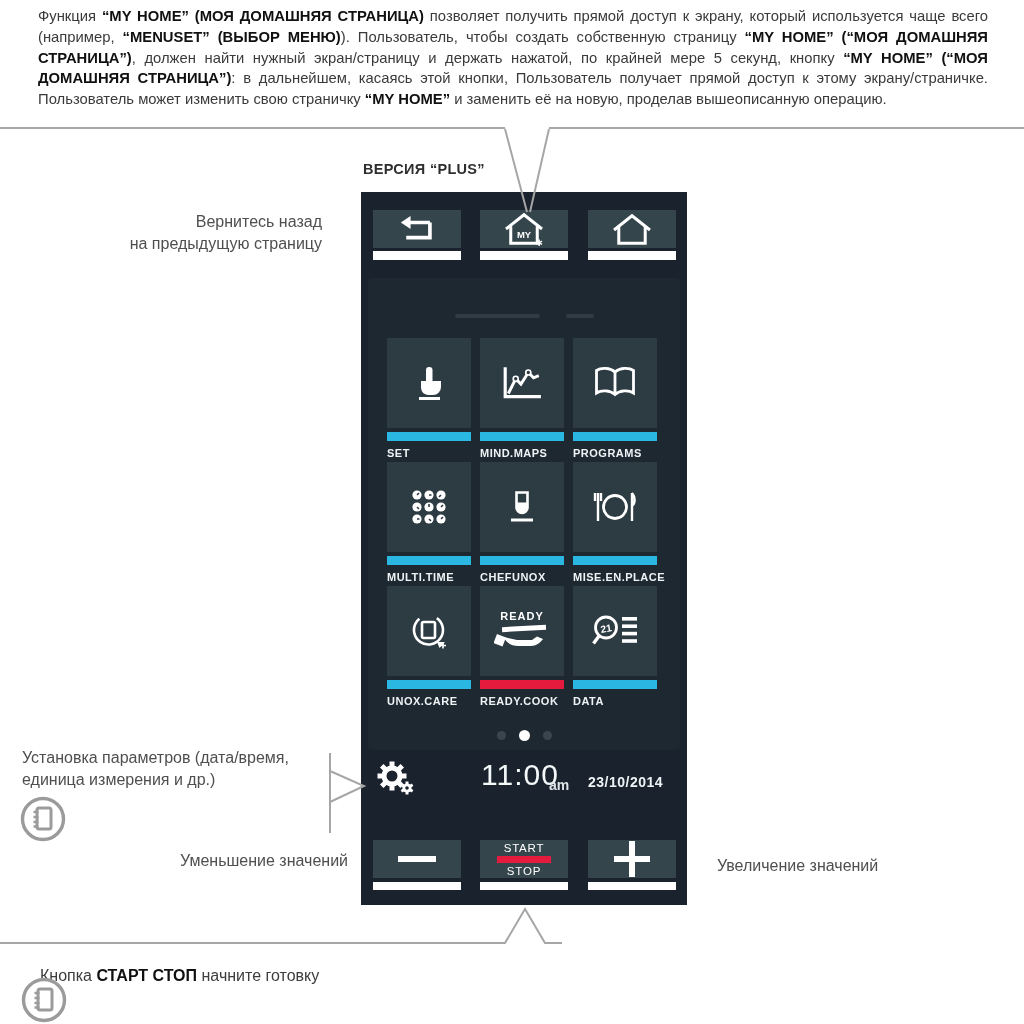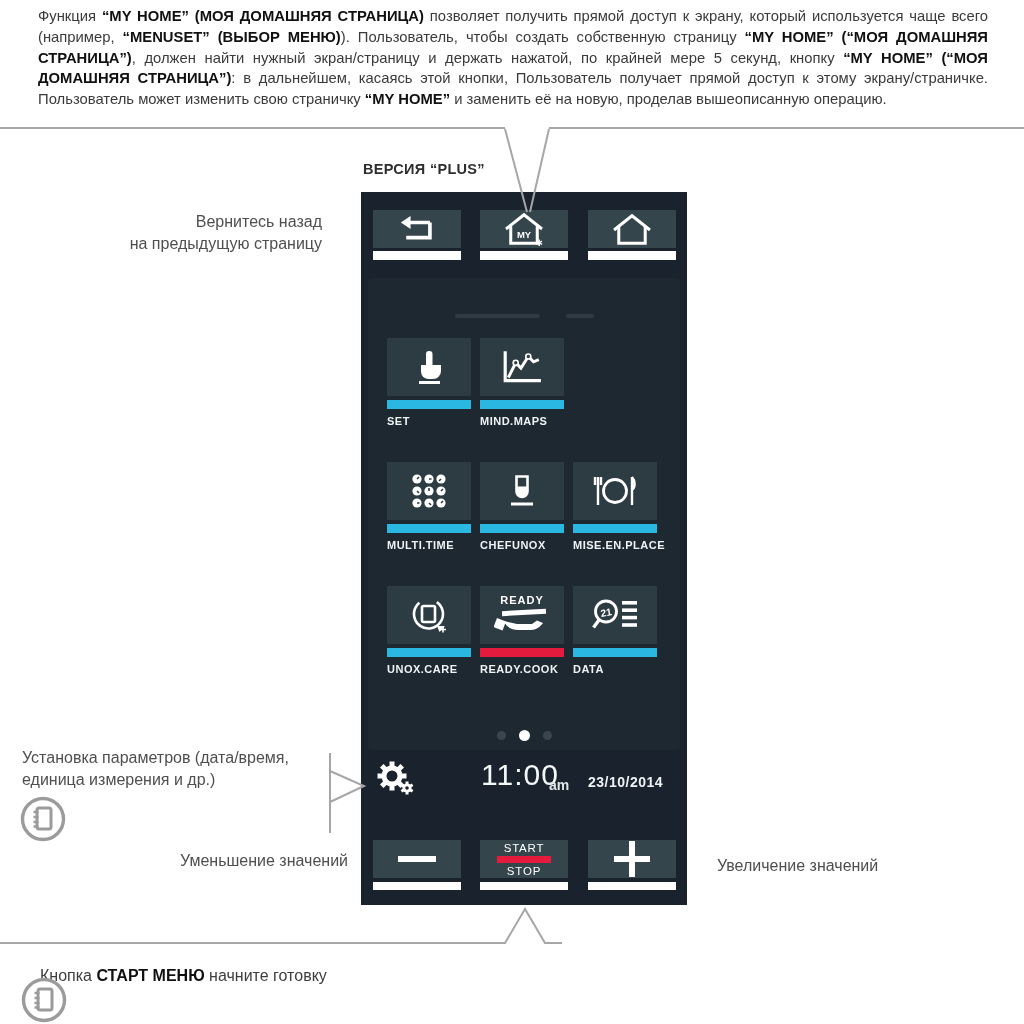--- a/index.html
+++ b/index.html
@@ -21,21 +21,21 @@
   .screen-inner{position:absolute;left:7px;top:86px;width:312px;height:472px;
                 background:#212d36;opacity:.5;border-radius:4px;}
   .smudge{position:absolute;background:rgba(150,160,170,.16);height:4px;border-radius:2px;}
   .navbtn,.ctl{position:absolute;width:88px;}
   .navbtn{top:18px;}
   .ctl{top:648px;}
   .tile{height:38px;background:var(--tile-bg,#35454c);display:flex;align-items:center;justify-content:center;}
   .underbar{height:9px;margin-top:3px;background:#ffffff;}
   .ctl .underbar{height:8px;margin-top:4px;}
   .app{position:absolute;width:84px;}
-  .app .face{height:58px;background:var(--app-tile-bg,#2d3b43);display:flex;flex-direction:column;
+  .app .face{height:90px;background:var(--app-tile-bg,#2d3b43);display:flex;flex-direction:column;
              align-items:center;justify-content:center;}
   .accent-bar{height:9px;margin-top:4px;background:var(--accent-cyan,#2ab7e2);}
   .app-label{margin-top:6px;font-size:11px;font-weight:bold;color:#eef3f5;letter-spacing:.5px;}
   .ready-word{font-size:11px;font-weight:bold;color:#fff;letter-spacing:1px;margin-bottom:2px;}
   .dots{position:absolute;left:0;right:0;top:538px;display:flex;align-items:center;
         justify-content:center;gap:13px;}
   .dot{width:9px;height:9px;border-radius:50%;background:var(--dot-inactive,#3a464e);}
   .dot.active{width:11px;height:11px;background:#ffffff;}
   .gearbtn{position:absolute;left:15px;top:568px;width:40px;height:40px;}
   .time{position:absolute;left:120px;top:566px;font-size:30px;color:#f4f8f9;letter-spacing:1px;}
@@ -122,20 +122,30 @@
           <path d="M4,2 V30 H38" stroke="#fff" stroke-width="3" fill="none"></path>
           <path d="M7,27 L14,13 L19,18 L26,7 L31,12 L36,10" stroke="#fff" stroke-width="2.8" fill="none"></path>
           <circle cx="14" cy="13" r="2.4" fill="#2d3b43" stroke="#fff" stroke-width="1.6"></circle>
           <circle cx="26" cy="7" r="2.4" fill="#2d3b43" stroke="#fff" stroke-width="1.6"></circle>
         </svg>
       </div>
       <div class="accent-bar" style="background-color: rgb(42, 183, 226);"></div>
       <div class="app-label">MIND.MAPS</div>
     </div>
 
+    <div class="app" style="left:212px;top:146px;">
+      <div class="face">
+        <svg width="46" height="36" viewBox="0 0 46 34">
+          <path d="M23,6 C18,1.5 9,1.5 4.5,4.5 V27 C9,24 18,24 23,28.5 C28,24 37,24 41.5,27 V4.5 C37,1.5 28,1.5 23,6 Z" stroke="#fff" stroke-width="2.8" fill="none"></path>
+          <path d="M23,6 V28.5" stroke="#fff" stroke-width="2.8" fill="none"></path>
+        </svg>
+      </div>
+      <div class="accent-bar" style="background-color: rgb(42, 183, 226);"></div>
+      <div class="app-label">PROGRAMS</div>
+    </div>
 
     <div class="app" style="left:26px;top:270px;">
       <div class="face">
         <svg width="38" height="38" viewBox="0 0 38 38">
           <g fill="#fff">
             <circle cx="7" cy="7" r="4.6"></circle>
               <circle cx="19" cy="7" r="4.6"></circle>
               <circle cx="31" cy="7" r="4.6"></circle>
             <circle cx="7" cy="19" r="4.6"></circle>
               <circle cx="19" cy="19" r="4.6"></circle>
@@ -297,21 +307,21 @@
   <div class="lbl" style="left:717px;top:855px;">Увеличение значений</div>
 
   <div class="badge" style="left:19px;top:795px;">
     <svg width="48" height="48" viewBox="0 0 48 48">
       <circle cx="24" cy="24" r="20.5" stroke="#9b9b9b" stroke-width="3.4" fill="none"></circle>
       <rect x="18" y="13" width="14" height="21" rx="2" stroke="#9b9b9b" stroke-width="3" fill="none"></rect>
       <path d="M14.5,17 h5 M14.5,22 h5 M14.5,27 h5 M14.5,31.5 h5" stroke="#9b9b9b" stroke-width="2.4"></path>
     </svg>
   </div>
 
-  <p class="caption"><span>Кнопка </span><b>СТАРТ МЕНЮ</b><span> начните готовку</span></p>
+  <p class="caption"><span>Кнопка </span><b>СТАРТ СТОП</b><span> начните готовку</span></p>
 
   <div class="badge" style="left:20px;top:976px;">
     <svg width="48" height="48" viewBox="0 0 48 48">
       <circle cx="24" cy="24" r="20.5" stroke="#9b9b9b" stroke-width="3.4" fill="none"></circle>
       <rect x="18" y="13" width="14" height="21" rx="2" stroke="#9b9b9b" stroke-width="3" fill="none"></rect>
       <path d="M14.5,17 h5 M14.5,22 h5 M14.5,27 h5 M14.5,31.5 h5" stroke="#9b9b9b" stroke-width="2.4"></path>
     </svg>
   </div>
 
 </div>

